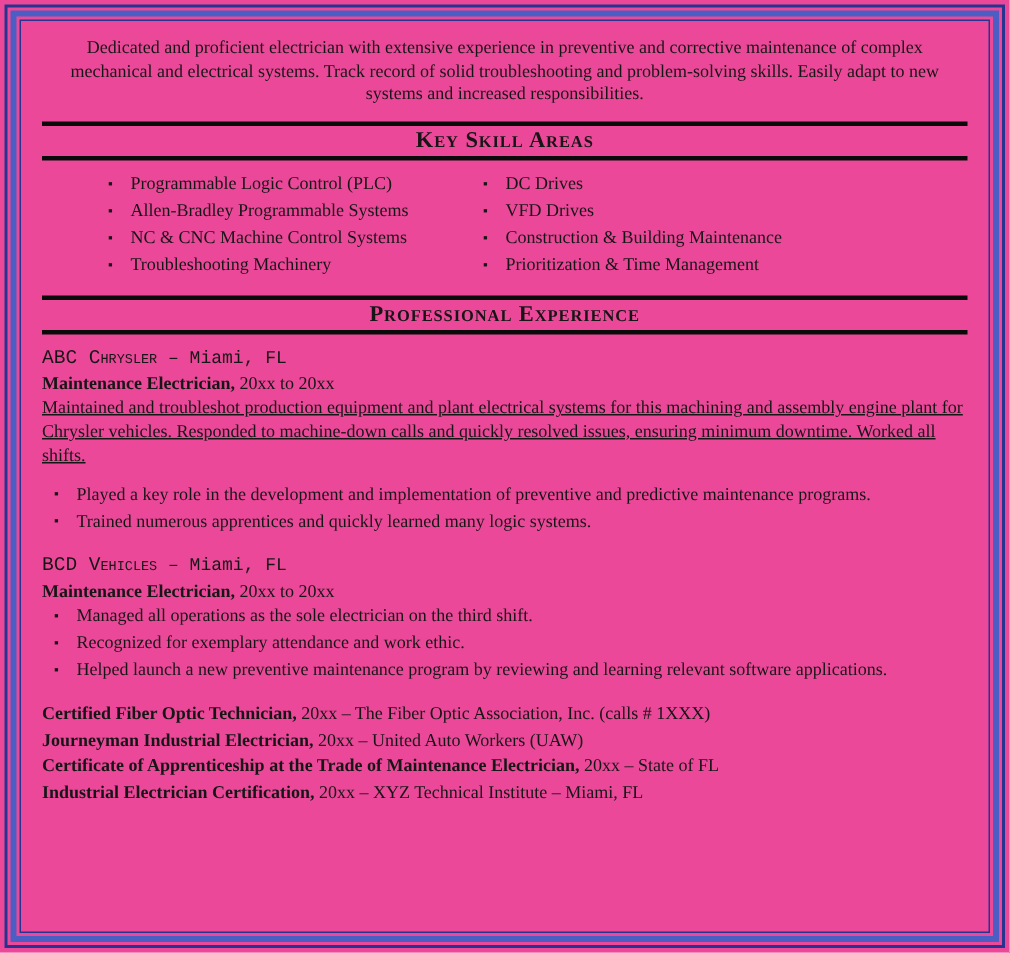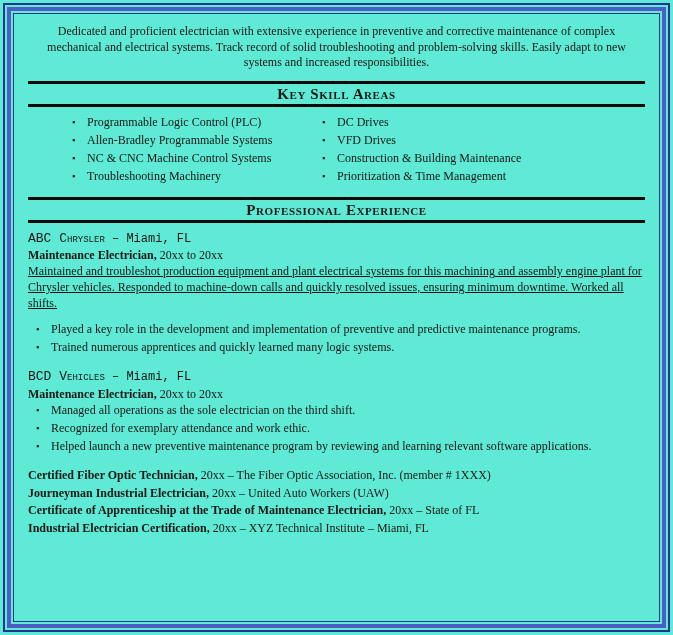--- a/index.html
+++ b/index.html
@@ -1,18 +1,18 @@
 <!DOCTYPE html>
 <html><head>
 <meta charset="utf-8">
 <style>
   html, body { margin: 0; padding: 0; background: #ffffff; }
   .page {
     width: 673px; height: 635px; box-sizing: border-box;
-    padding: 3px; background: #5eead4;
+    padding: 3px; background: #ec4899;
     font-family: "Liberation Serif", serif;
     font-size: 12px; color: #161616;
   }
   .b-outer { height: 100%; box-sizing: border-box; border: 2px solid #26348f; padding: 2px; }
   .b-mid   { height: 100%; box-sizing: border-box; border: 4px solid #4a5ec4; padding: 2px; }
   .b-inner { height: 100%; box-sizing: border-box; border: 1px solid #26348f; padding: 6px 14px; overflow: hidden; }
 
   .summary { margin: 4px 18px 10px; text-align: center; line-height: 1.3; }
 
   .section-header { margin: 2px 0 7px; }
@@ -141,21 +141,21 @@
             <div class="bullet-item">
               <span class="bullet">▪</span>
               <span>Helped launch a new preventive maintenance program by reviewing and learning relevant software applications.</span>
             </div>
           </div>
         </div>
 
 
         <div class="certs">
           <div class="cert-line">
-            <span class="cert-name">Certified Fiber Optic Technician,</span><span> 20xx – The Fiber Optic Association, Inc. (member # 1XXX)</span>
+            <span class="cert-name">Certified Fiber Optic Technician,</span><span> 20xx – The Fiber Optic Association, Inc. (calls # 1XXX)</span>
           </div>
           <div class="cert-line">
             <span class="cert-name">Journeyman Industrial Electrician,</span><span> 20xx – United Auto Workers (UAW)</span>
           </div>
           <div class="cert-line">
             <span class="cert-name">Certificate of Apprenticeship at the Trade of Maintenance Electrician,</span><span> 20xx – State of FL</span>
           </div>
           <div class="cert-line">
             <span class="cert-name">Industrial Electrician Certification,</span><span> 20xx – XYZ Technical Institute – Miami, FL</span>
           </div>

